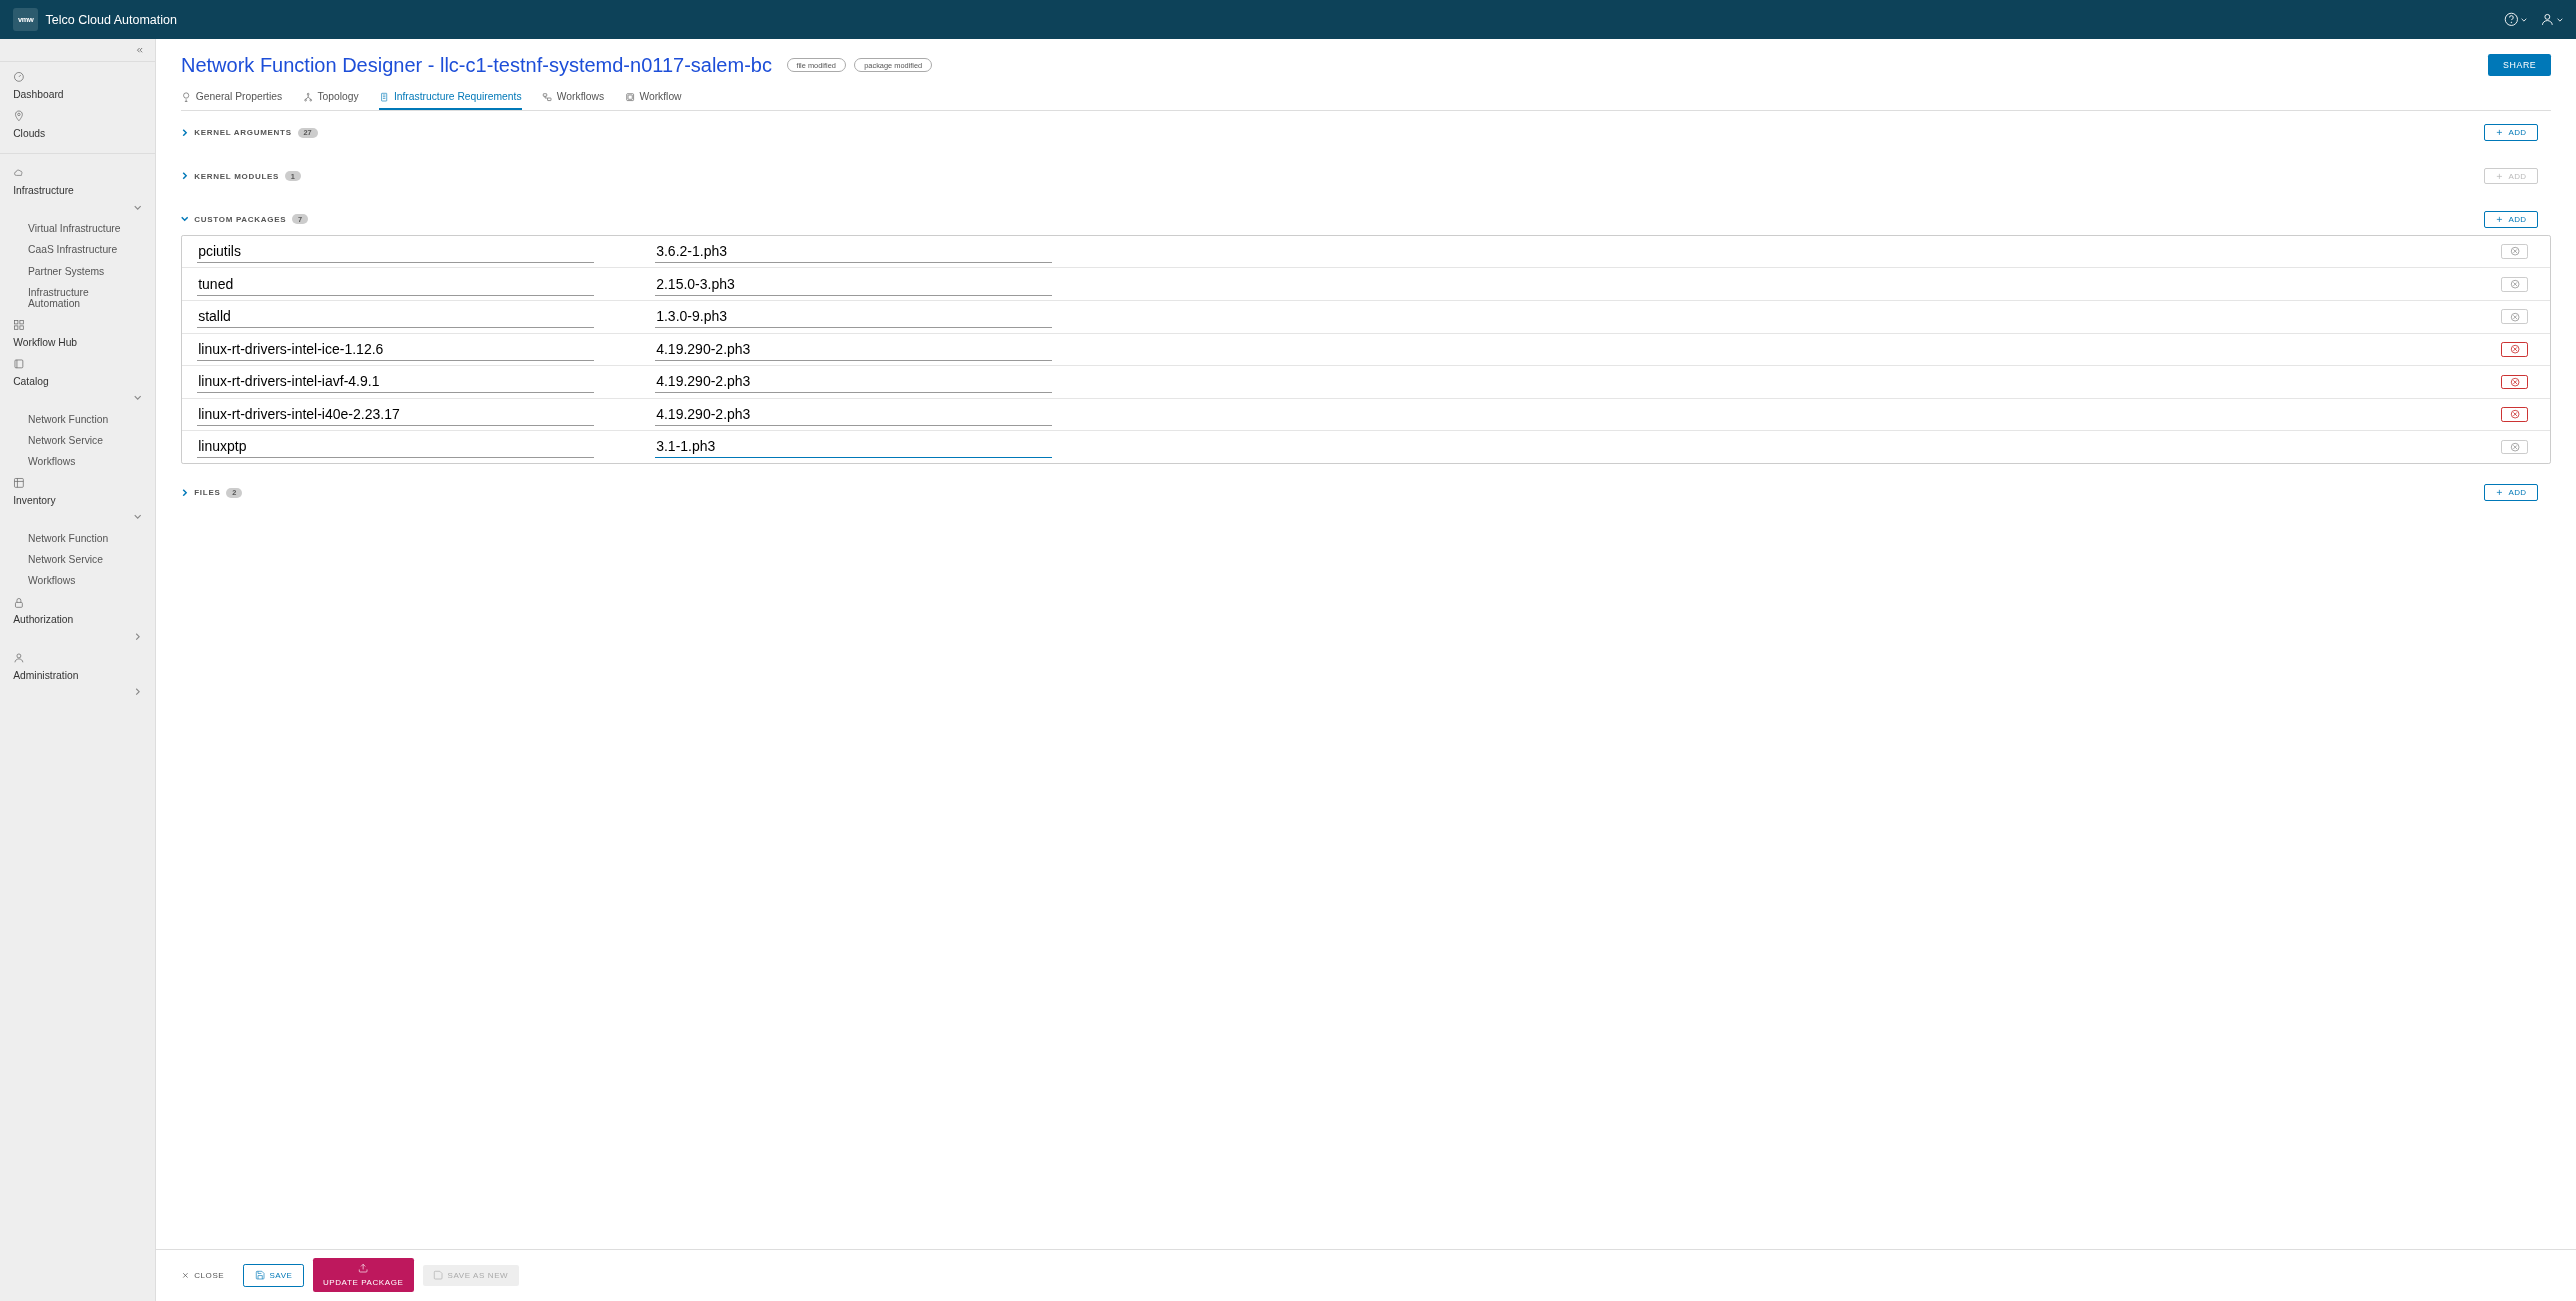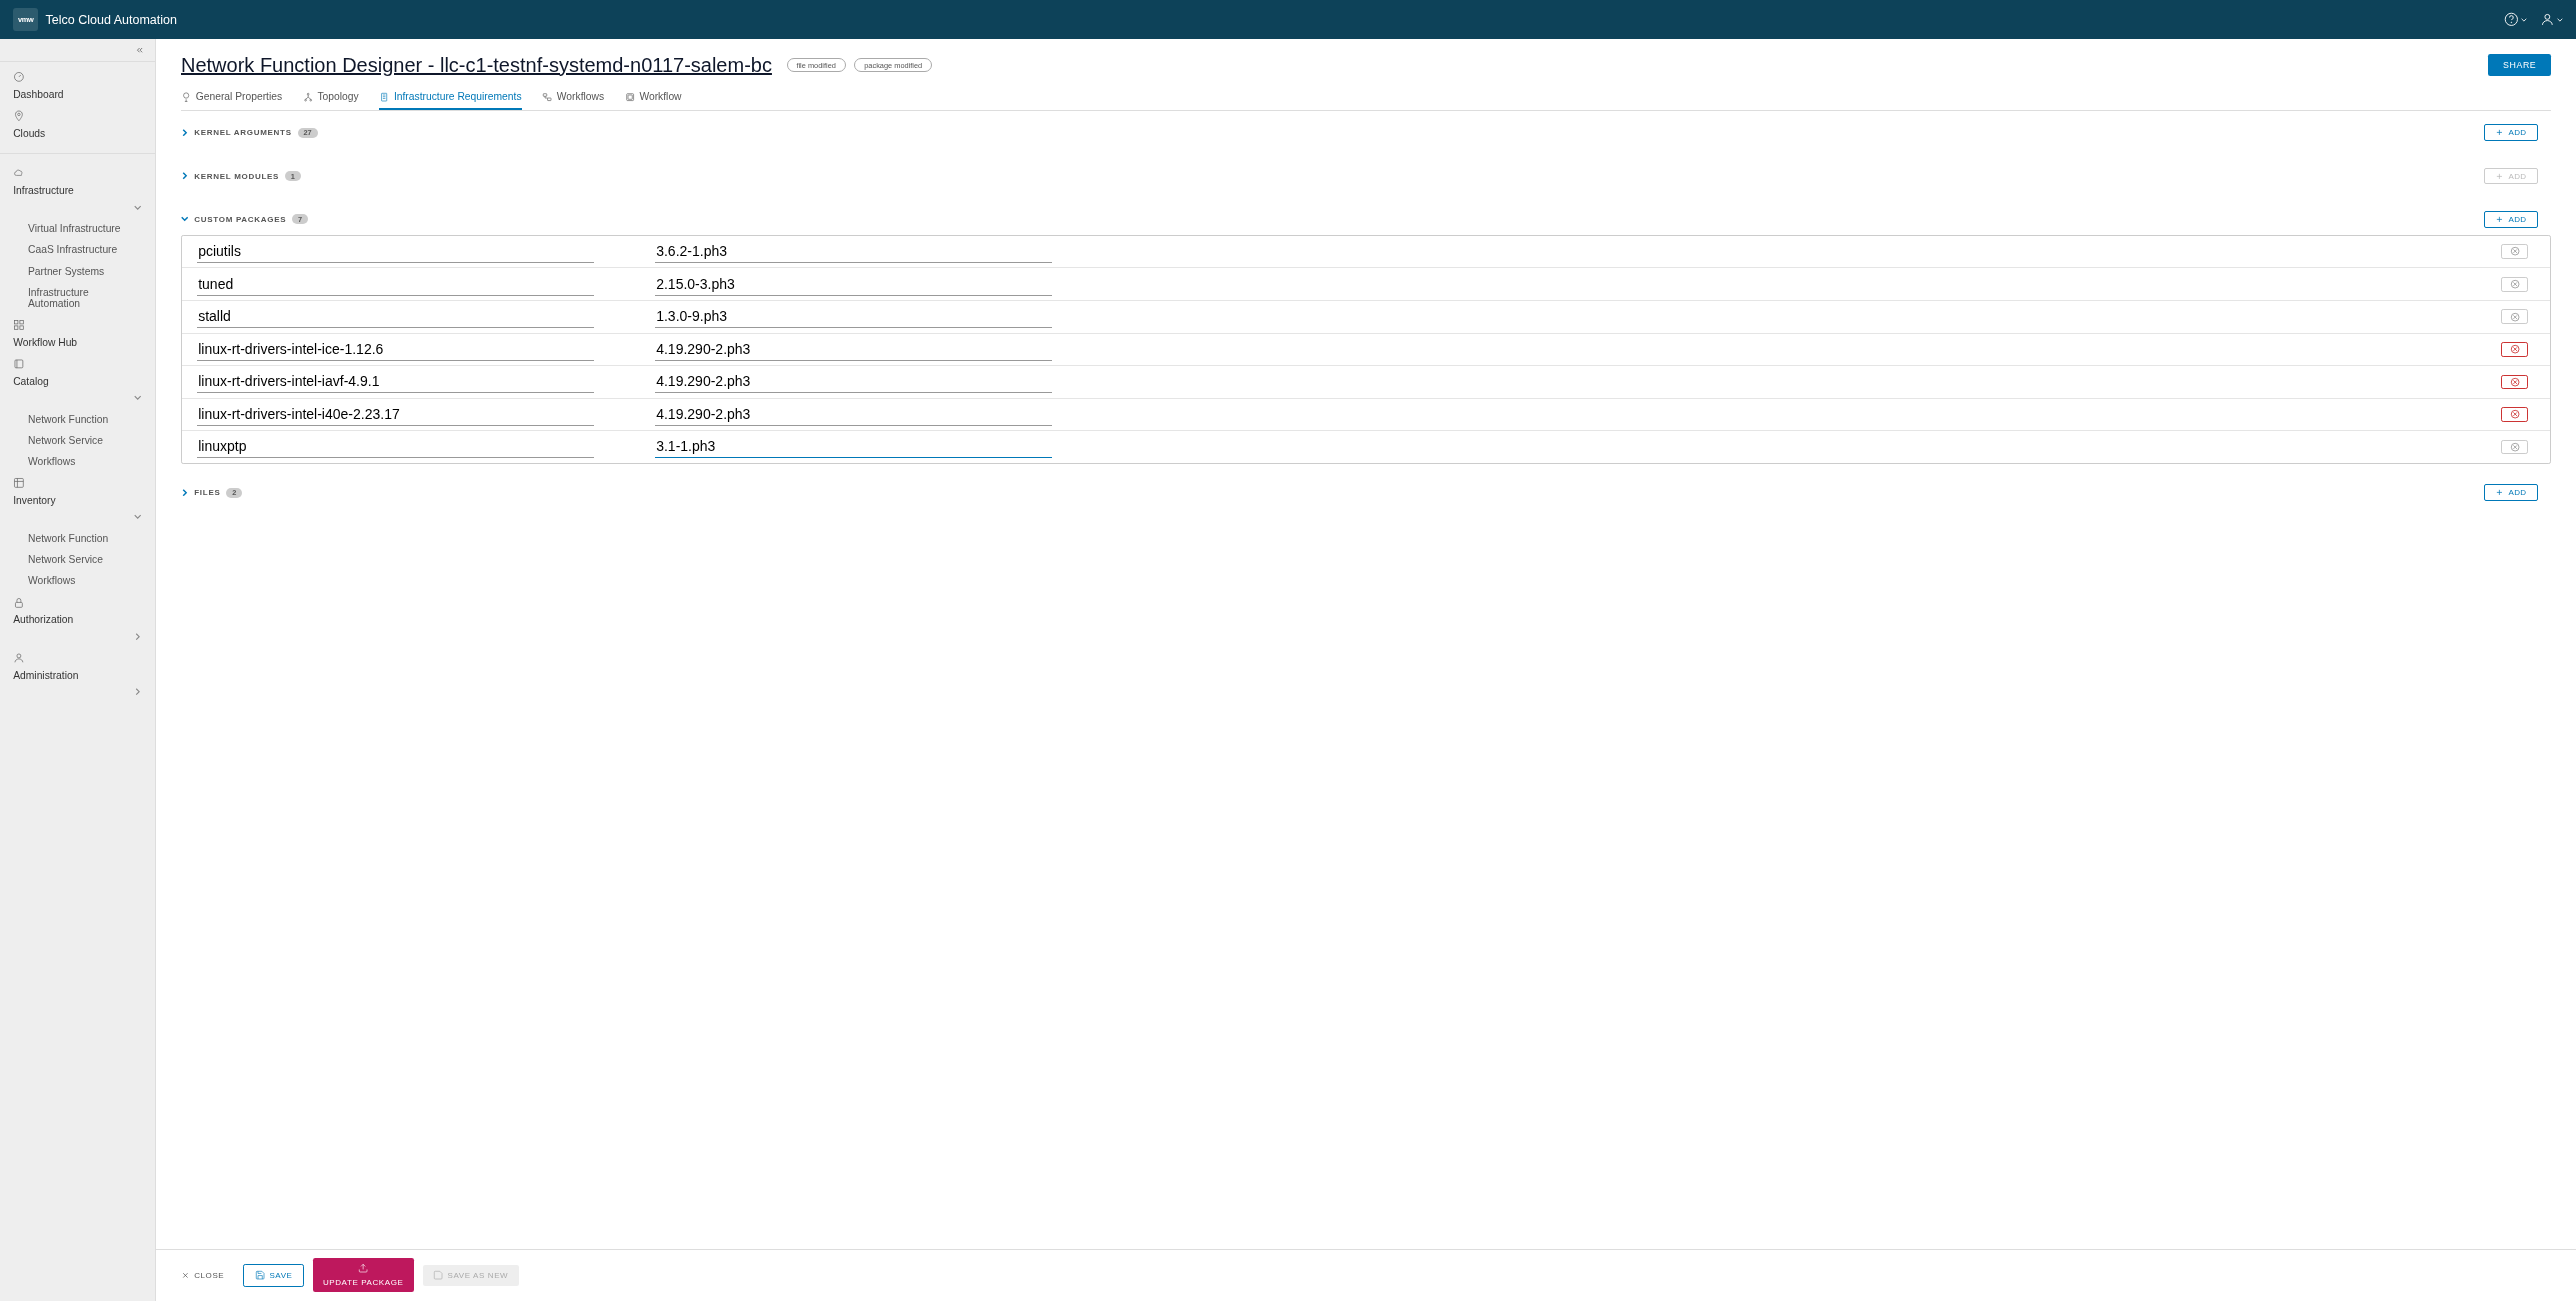--- a/index.html
+++ b/index.html
@@ -21,21 +21,21 @@
   .nav-divider { height: 0.7px; background: #ddd; margin: 4.4px 0; }
   .nav-item { display: flex; padding: 5.1px 13.2px; cursor: pointer; color: #333; font-size: 10.3px; gap: 5.9px; flex-direction: column; }
   .nav-item.sub { padding-left: 28px; color: #555; }
   .nav-item .chev { margin-left: auto; color: #888; }
   .nav-icon { width: 11.8px; height: 11.8px; display: flex; align-items: center; justify-content: center; color: #666; }
   
   .main { flex: 1; display: flex; flex-direction: column; overflow: hidden; }
   .content { flex: 1; overflow-y: auto; padding: 14.7px 25px; }
   
   .page-header { display: flex; align-items: center; gap: 10.3px; margin-bottom: 8.8px; }
-  .page-title { font-size: 20px; font-weight: 300; color: #0f172a; flex-shrink: 0; text-decoration: underline; }
+  .page-title { font-size: 20px; font-weight: 300; color: #1d4ed8; flex-shrink: 0; }
   .pill { border: 0.7px solid #aaa; border-radius: 8.8px; padding: 1.5px 8.8px; font-size: 7.4px; color: #555; }
   .badge-group { display: flex; gap: 8.8px; margin-left: 4.4px;}
   .share-btn { margin-left: auto; background: #0078b8; color: #fff; border: none; border-radius: 2.2px; padding: 5.9px 14.7px; font-size: 8.8px; font-weight: 500; letter-spacing: 0.6px; cursor: pointer; }
   
   .tabs { display: flex; border-bottom: 0.7px solid #ddd; gap: 20.6px; }
   .tab { display: flex; align-items: center; gap: 4.4px; padding: 5.9px 0; color: #555; cursor: pointer; font-size: 10.3px; border-bottom: 2.2px solid transparent; }
   .tab.active { color: #0078b8; border-bottom-color: #0078b8; font-weight: 500; }
   .tab-icon { width: 10.3px; height: 10.3px; }
   
   .section-row { display: flex; align-items: center; padding: 13.2px 13.2px 13.2px 0; }

